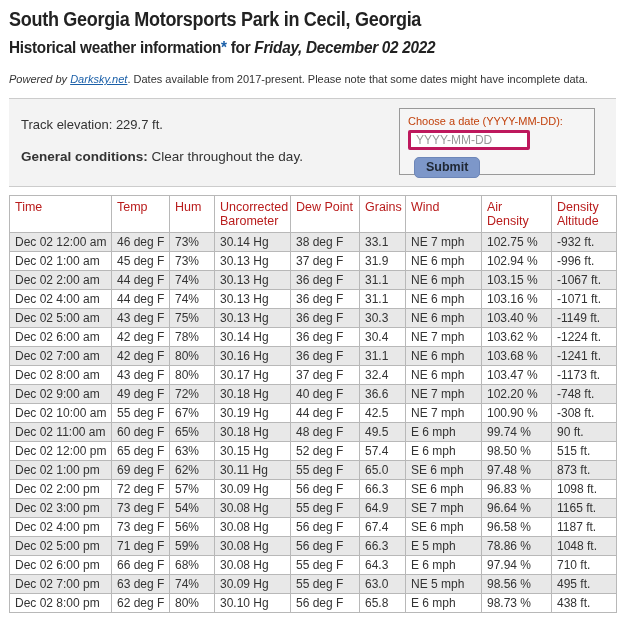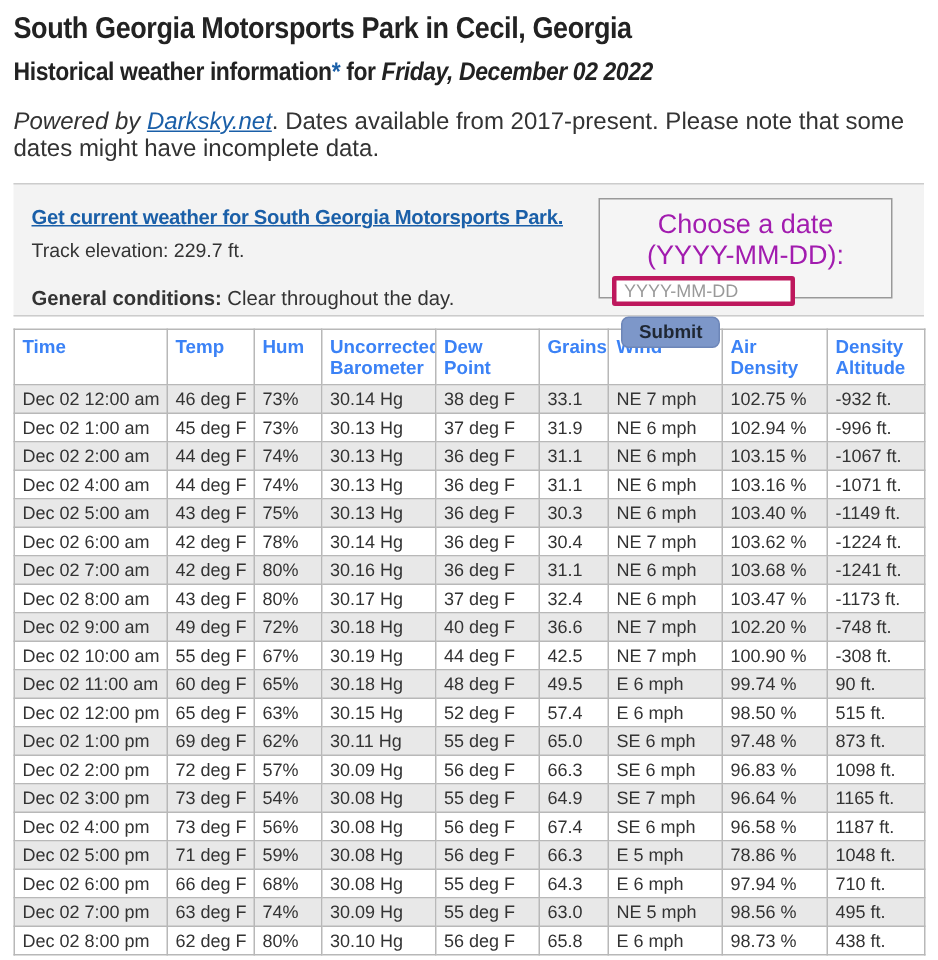--- a/index.html
+++ b/index.html
@@ -20,21 +20,21 @@
     letter-spacing: -0.3px;
     white-space: nowrap;
   }
   h1 { font-size: 20px; padding-top: 8px; text-decoration: underline; }
   h2 { font-size: 17px; padding-top: 7px; }
   .star { color: var(--link-blue); }
   .h2-date { font-style: italic; }
 
   .powered {
     margin: 15px 0 0 0;
-    font-size: 16px;
+    font-size: 11px;
     color: #333;
   }
   .powered .it { font-style: italic; }
   a.link { color: var(--link-blue); text-decoration: underline; cursor: pointer; }
 
   
   .info-panel {
     position: relative;
     margin-top: 13px;
     background: #f3f3f3;
@@ -54,21 +54,21 @@
   .conditions .lbl { font-weight: 700; }
 
   .date-chooser {
     position: absolute;
     top: 9px; right: 21px;
     width: 196px; height: 67px;
     border: 1px solid #999;
     padding: 6px 8px;
     background: #f5f5f5;
   }
-  .date-chooser label { font-size: 18px; color: #a21caf; display: block; text-align: center; }
+  .date-chooser label { font-size: 11px; color: #c2410c; display: block; }
   .date-input {
     margin-top: 3px;
     width: 122px; height: 20px;
     border: 3px solid #be185d;
     border-radius: 2px;
     padding: 2px 5px;
     font-size: 12px;
     font-family: "Liberation Sans", sans-serif;
     background: #fff;
   }
@@ -99,22 +99,22 @@
   table.weather th, table.weather td {
     border: 1px solid #b8b8b8;
     padding: 2px 5px;
     text-align: left;
     vertical-align: top;
     overflow: hidden;
     white-space: nowrap;
   }
   table.weather th {
     font-size: 12.5px;
-    font-weight: 700;
-    color: #3b82f6;
+    font-weight: 400;
+    color: #b91c1c;
     background: #fff;
     padding: 4px 5px;
     white-space: normal;
     height: 37px;
   }
   table.weather td { height: 17px; }
   table.weather tbody tr:nth-child(odd) { background: var(--row-alt); }
   table.weather tbody tr:nth-child(even) { background: #fff; }
 
   col.c-time { width: 102px; }
@@ -132,21 +132,20 @@
 
 <div class="container">
 
   <h1><span class="condensed">South Georgia Motorsports Park in Cecil, Georgia</span></h1>
 
   <h2><span class="condensed"><span>Historical weather information</span><span class="star">*</span><span> for </span><span class="h2-date">Friday, December 02 2022</span></span></h2>
 
   <p class="powered"><span class="it">Powered by </span><a class="link it">Darksky.net</a><span>. Dates available from 2017-present. Please note that some dates might have incomplete data.</span></p>
 
   <div class="info-panel">
-    <a class="link current-link">Get current weather for South Georgia Motorsports Park.</a>
     <p class="elevation">Track elevation: 229.7 ft.</p>
     <p class="conditions"><span class="lbl">General conditions:</span><span> Clear throughout the day.</span></p>
 
     <div class="date-chooser">
       <label>Choose a date (YYYY-MM-DD):</label>
       <input class="date-input" type="text" placeholder="YYYY-MM-DD" style="">
       <button class="submit-btn">Submit</button>
     </div>
   </div>
 

